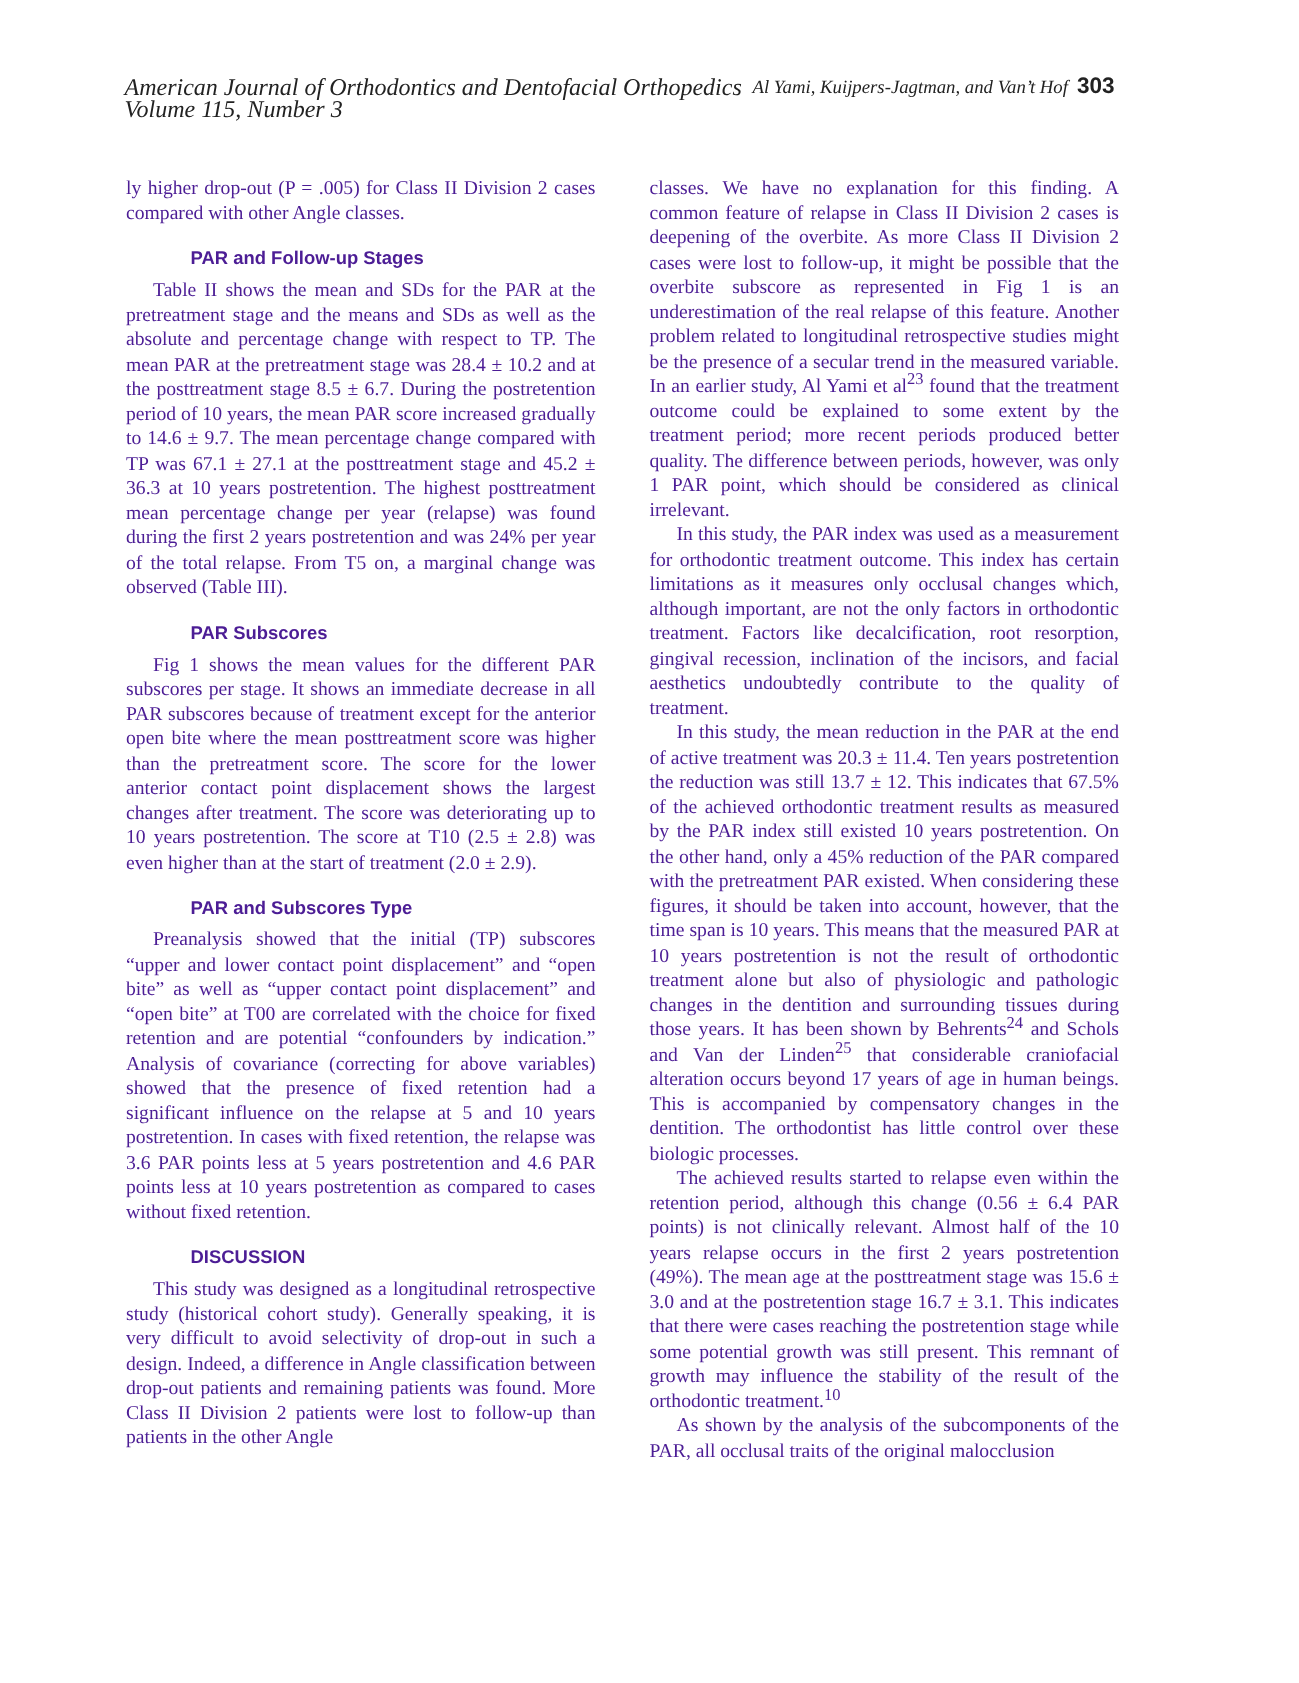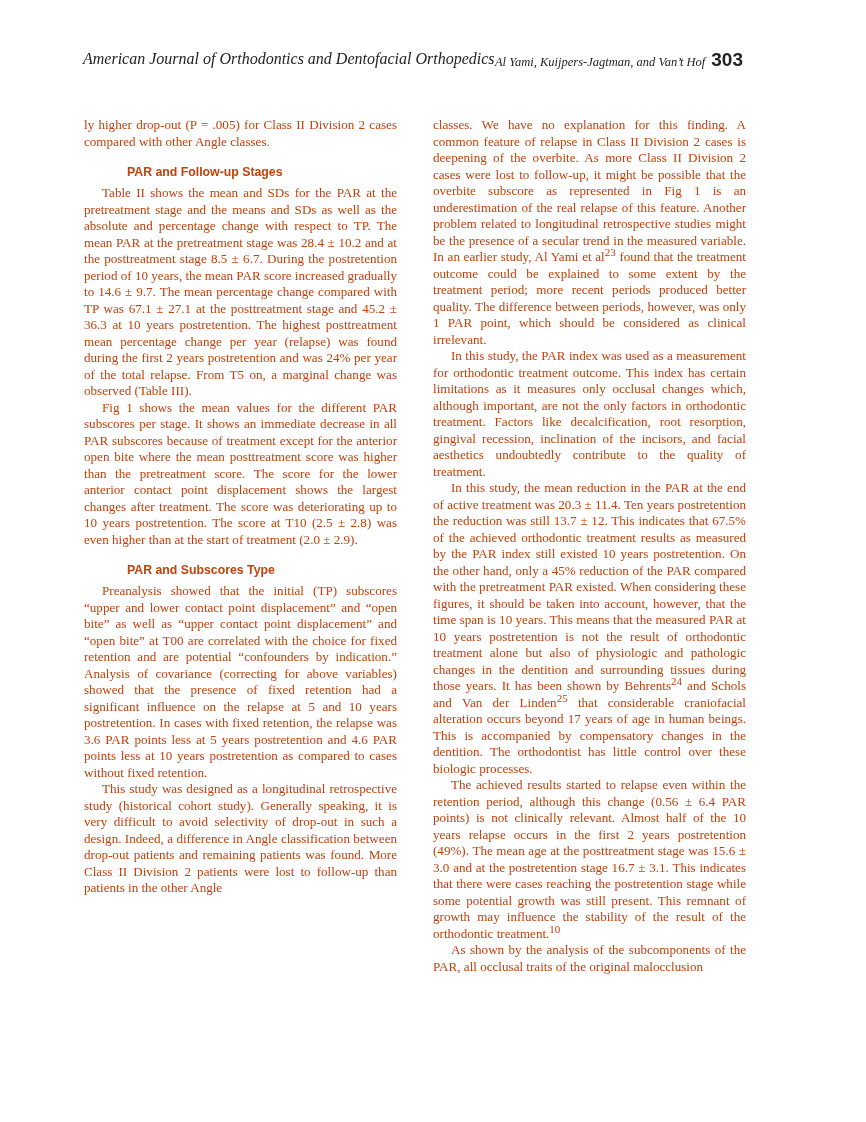--- a/index.html
+++ b/index.html
@@ -1,48 +1,51 @@
 <!DOCTYPE html>
 <html><head>
 <meta charset="utf-8">
 <style>
   html, body { margin:0; padding:0; background:#ffffff; }
   body { width:866px; height:1122px; position:relative; overflow:hidden; color:#1a1a1a; }
   .hdr-left { position:absolute; left:83px; top:51px; font-family:"Liberation Serif", serif; font-style:italic; font-size:16px; line-height:15px; color:#222; }
   .hdr-right { position:absolute; right:123px; top:49px; font-family:"Liberation Serif", serif; font-style:italic; font-size:12.5px; color:#222; }
-  .hdr-right .pg { font-family:"Liberation Sans", sans-serif; font-style:normal; font-weight:bold; font-size:19px; margin-left:6px;margin-top:40px; }
-  .col { position:absolute; top:117px; width:313px; font-family:"Liberation Serif", serif; font-size:13.1px; line-height:16.5px; text-align:justify; color:#c2410c; }
+  .hdr-right .pg { font-family:"Liberation Sans", sans-serif; font-style:normal; font-weight:bold; font-size:15px; margin-left:6px;margin-top:40px; }
+  .col { position:absolute; top:117px; width:313px; font-family:"Liberation Serif", serif; font-size:13.1px; line-height:16.5px; text-align:justify; color:#4c1d95; }
   .col.left { left:84px; }
   .col.right { left:433px; }
   .col p { margin:0; }
   .col p.indent { text-indent:18px; }
   .col h3 { font-family:"Liberation Sans", sans-serif; font-weight:bold; font-size:12.3px; margin:14px 0 5px 0; line-height:16px; text-align:left;padding-left:43px; }
   sup { font-size:11px; line-height:0; vertical-align:5px; }
 </style>
 </head>
 <body>
 
 <div class="hdr-left">
   <div>American Journal of Orthodontics and Dentofacial Orthopedics</div>
+  <div>Volume 115, Number 3</div>
 </div>
 <div class="hdr-right">
   <span>Al Yami, Kuijpers-Jagtman, and Van’t Hof</span><span class="pg">303</span>
 </div>
 
 <div class="col left">
   <p>ly higher drop-out (P = .005) for Class II Division 2 cases compared with other Angle classes.</p>
 
   <h3>PAR and Follow-up Stages</h3>
   <p class="indent">Table II shows the mean and SDs for the PAR at the pretreatment stage and the means and SDs as well as the absolute and percentage change with respect to TP. The mean PAR at the pretreatment stage was 28.4 ± 10.2 and at the posttreatment stage 8.5 ± 6.7. During the postretention period of 10 years, the mean PAR score increased gradually to 14.6 ± 9.7. The mean percentage change compared with TP was 67.1 ± 27.1 at the posttreatment stage and 45.2 ± 36.3 at 10 years postretention. The highest posttreatment mean percentage change per year (relapse) was found during the first 2 years postretention and was 24% per year of the total relapse. From T5 on, a marginal change was observed (Table III).</p>
 
+  <h3>PAR Subscores</h3>
   <p class="indent">Fig 1 shows the mean values for the different PAR subscores per stage. It shows an immediate decrease in all PAR subscores because of treatment except for the anterior open bite where the mean posttreatment score was higher than the pretreatment score. The score for the lower anterior contact point displacement shows the largest changes after treatment. The score was deteriorating up to 10 years postretention. The score at T10 (2.5 ± 2.8) was even higher than at the start of treatment (2.0 ± 2.9).</p>
 
   <h3>PAR and Subscores Type</h3>
   <p class="indent">Preanalysis showed that the initial (TP) subscores “upper and lower contact point displacement” and “open bite” as well as “upper contact point displacement” and “open bite” at T00 are correlated with the choice for fixed retention and are potential “confounders by indication.” Analysis of covariance (correcting for above variables) showed that the presence of fixed retention had a significant influence on the relapse at 5 and 10 years postretention. In cases with fixed retention, the relapse was 3.6 PAR points less at 5 years postretention and 4.6 PAR points less at 10 years postretention as compared to cases without fixed retention.</p>
 
+  <h3>DISCUSSION</h3>
   <p class="indent">This study was designed as a longitudinal retrospective study (historical cohort study). Generally speaking, it is very difficult to avoid selectivity of drop-out in such a design. Indeed, a difference in Angle classification between drop-out patients and remaining patients was found. More Class II Division 2 patients were lost to follow-up than patients in the other Angle</p>
 </div>
 
 <div class="col right">
   <p><span>classes. We have no explanation for this finding. A common feature of relapse in Class II Division 2 cases is deepening of the overbite. As more Class II Division 2 cases were lost to follow-up, it might be possible that the overbite subscore as represented in Fig 1 is an underestimation of the real relapse of this feature. Another problem related to longitudinal retrospective studies might be the presence of a secular trend in the measured variable. In an earlier study, Al Yami et al</span><sup>23</sup><span> found that the treatment outcome could be explained to some extent by the treatment period; more recent periods produced better quality. The difference between periods, however, was only 1 PAR point, which should be considered as clinical irrelevant.</span></p>
   <p class="indent">In this study, the PAR index was used as a measurement for orthodontic treatment outcome. This index has certain limitations as it measures only occlusal changes which, although important, are not the only factors in orthodontic treatment. Factors like decalcification, root resorption, gingival recession, inclination of the incisors, and facial aesthetics undoubtedly contribute to the quality of treatment.</p>
   <p class="indent"><span>In this study, the mean reduction in the PAR at the end of active treatment was 20.3 ± 11.4. Ten years postretention the reduction was still 13.7 ± 12. This indicates that 67.5% of the achieved orthodontic treatment results as measured by the PAR index still existed 10 years postretention. On the other hand, only a 45% reduction of the PAR compared with the pretreatment PAR existed. When considering these figures, it should be taken into account, however, that the time span is 10 years. This means that the measured PAR at 10 years postretention is not the result of orthodontic treatment alone but also of physiologic and pathologic changes in the dentition and surrounding tissues during those years. It has been shown by Behrents</span><sup>24</sup><span> and Schols and Van der Linden</span><sup>25</sup><span> that considerable craniofacial alteration occurs beyond 17 years of age in human beings. This is accompanied by compensatory changes in the dentition. The orthodontist has little control over these biologic processes.</span></p>
   <p class="indent"><span>The achieved results started to relapse even within the retention period, although this change (0.56 ± 6.4 PAR points) is not clinically relevant. Almost half of the 10 years relapse occurs in the first 2 years postretention (49%). The mean age at the posttreatment stage was 15.6 ± 3.0 and at the postretention stage 16.7 ± 3.1. This indicates that there were cases reaching the postretention stage while some potential growth was still present. This remnant of growth may influence the stability of the result of the orthodontic treatment.</span><sup>10</sup></p>
   <p class="indent">As shown by the analysis of the subcomponents of the PAR, all occlusal traits of the original malocclusion</p>
 </div>

